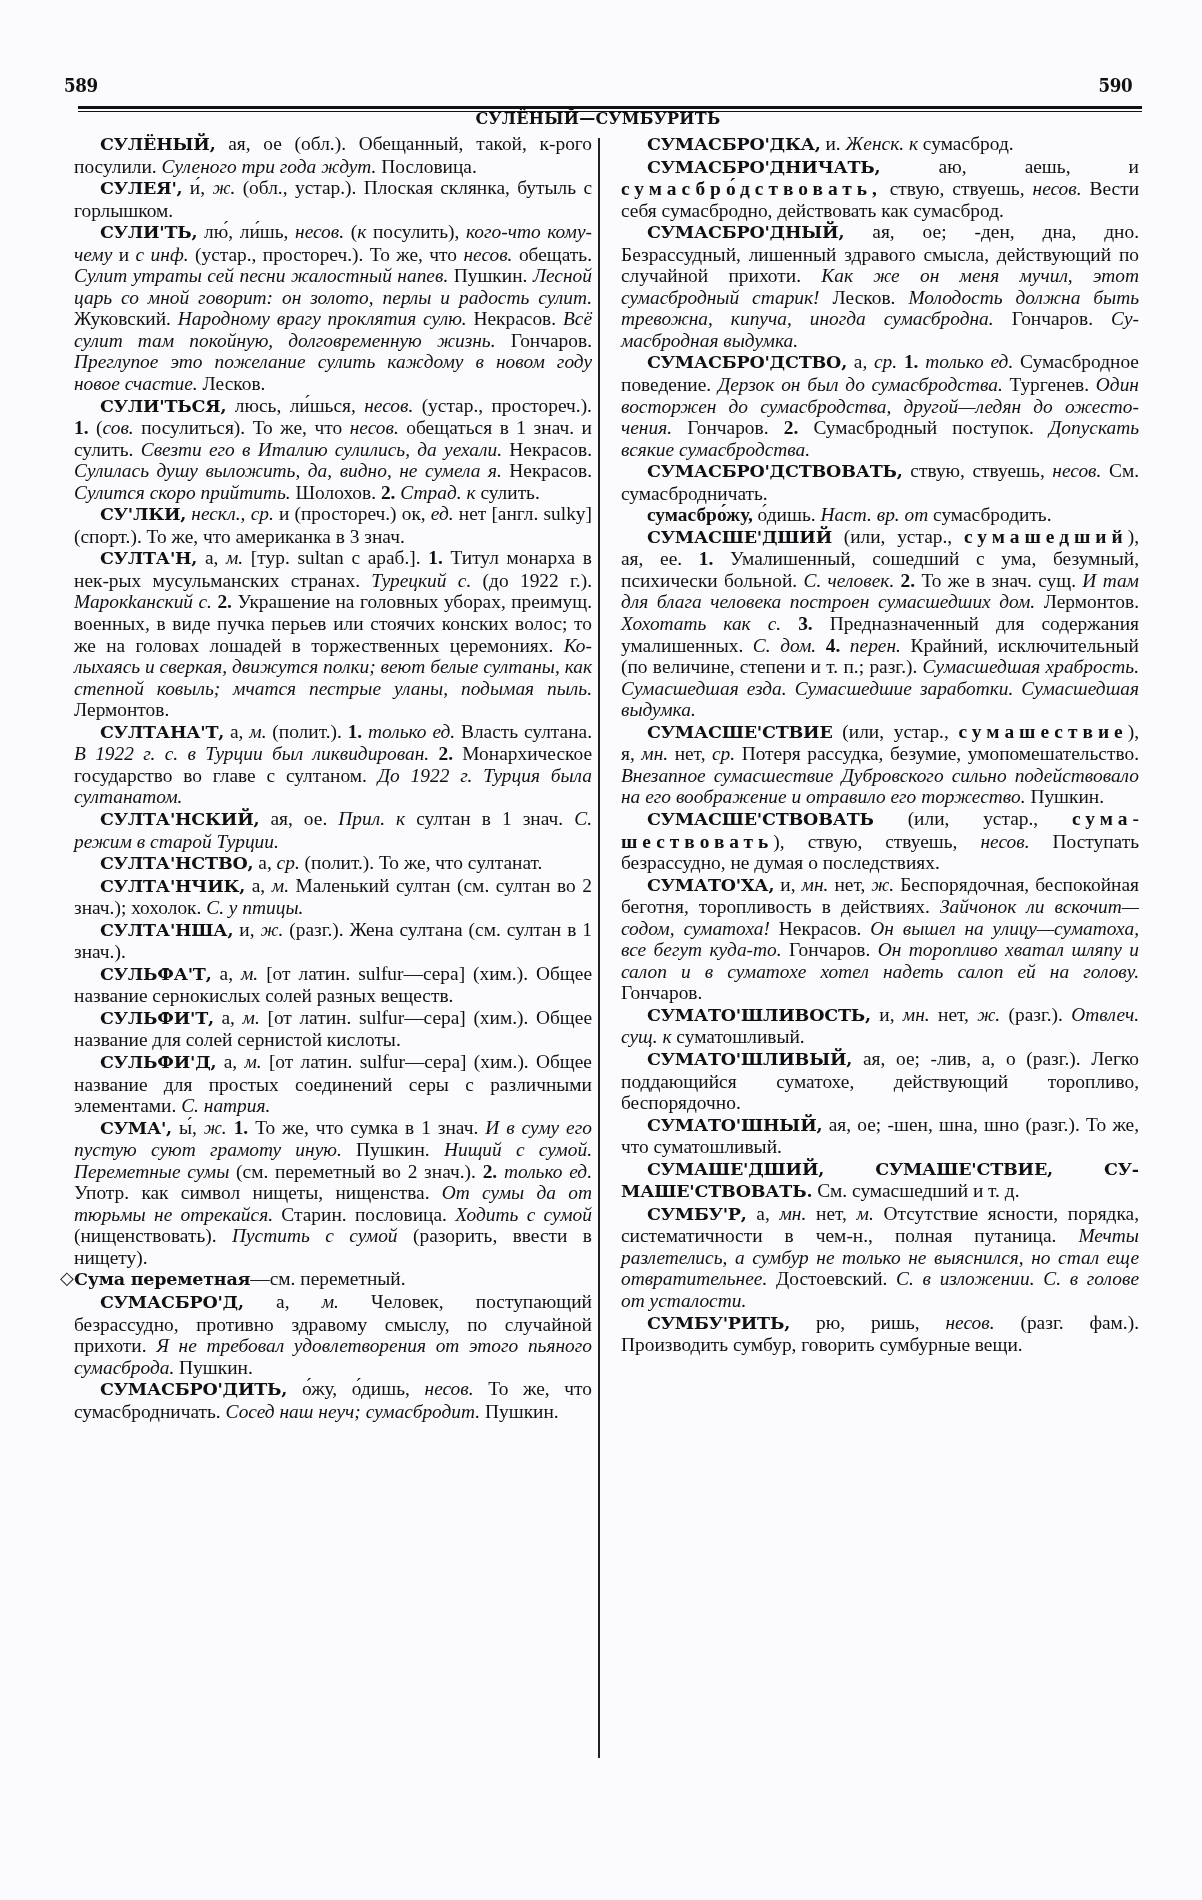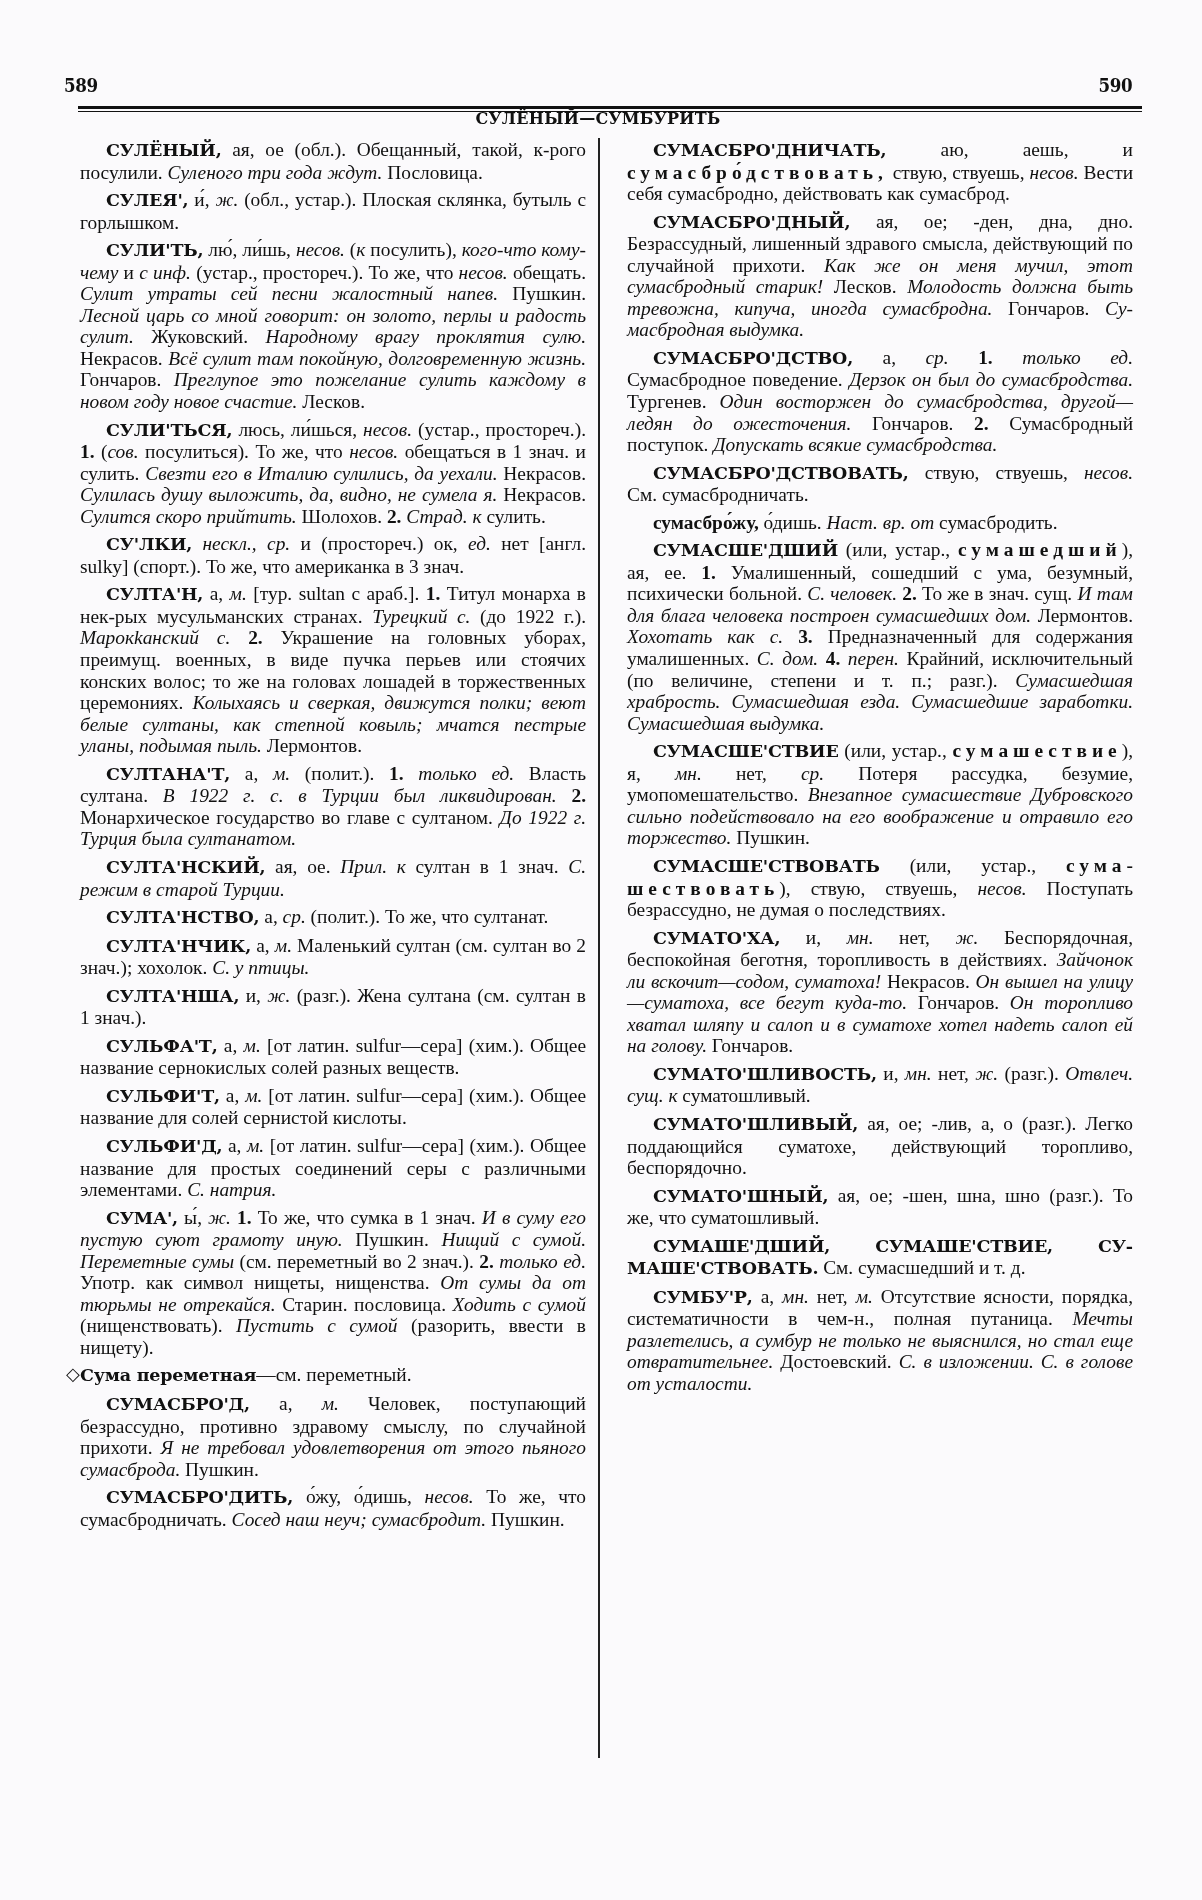--- a/index.html
+++ b/index.html
@@ -62,21 +62,21 @@
   .column.right { left: 621px; width: 518px; }
   .divider {
     position: absolute;
     left: 598px;
     top: 138px;
     width: 2px;
     height: 1620px;
     background: #222;
   }
   .entry {
-    margin: 6px;
+    margin: 0;
     text-indent: 26px;
   }
   .entry.phrase { text-indent: 0; position: relative; }
   .phrase-mark {
     position: absolute;
     left: -14px;
     top: 0;
     font-size: 18px;
   }
   .hw {
@@ -115,27 +115,29 @@
     <p class="entry"><span class="hw">СУЛЬФА'Т,</span><span> а, </span><span class="i">м.</span><span> [от латин. sulfur—сера] (хим.). Общее название сернокислых солей разных веществ.</span></p>
     <p class="entry"><span class="hw">СУЛЬФИ'Т,</span><span> а, </span><span class="i">м.</span><span> [от латин. sulfur—сера] (хим.). Общее название для солей сернистой кислоты.</span></p>
     <p class="entry"><span class="hw">СУЛЬФИ'Д,</span><span> а, </span><span class="i">м.</span><span> [от латин. sulfur—сера] (хим.). Общее название для простых соеди­нений серы с различными элементами. </span><span class="i">С. натрия.</span></p>
     <p class="entry"><span class="hw">СУМА',</span><span> ы́, </span><span class="i">ж.</span><span> </span><span class="b">1.</span><span> То же, что сумка в 1 знач. </span><span class="i">И в суму его пустую суют грамоту иную.</span><span> Пушкин. </span><span class="i">Нищий с сумой. Переметные сумы</span><span> (см. переметный во 2 знач.). </span><span class="b">2.</span><span> </span><span class="i">только ед.</span><span> Употр. как символ нищеты, нищенства. </span><span class="i">От сумы да от тюрьмы не отрекайся.</span><span> Старин. пословица. </span><span class="i">Ходить с сумой</span><span> (нищенствовать). </span><span class="i">Пустить с сумой</span><span> (разорить, ввести в нищету).</span></p>
     <p class="entry phrase"><span class="phrase-mark">◇</span><span class="hw">Сума переметная</span><span>—см. переметный.</span></p>
     <p class="entry"><span class="hw">СУМАСБРО'Д,</span><span> а, </span><span class="i">м.</span><span> Человек, поступающий безрассудно, противно здравому смыслу, по случайной прихоти. </span><span class="i">Я не требовал удовлетво­рения от этого пьяного сумасброда.</span><span> Пушкин.</span></p>
     <p class="entry"><span class="hw">СУМАСБРО'ДИТЬ,</span><span> о́жу, о́дишь, </span><span class="i">несов.</span><span> То же, что сумасбродничать. </span><span class="i">Сосед наш неуч; сумасбродит.</span><span> Пушкин.</span></p>
   </div>
 <div class="divider"></div>
 <div class="column right">
+    <p class="entry"><span class="hw">СУМАСБРО'ДКА,</span><span> и. </span><span class="i">Женск.</span><span> </span><span class="i">к</span><span> сумасброд.</span></p>
     <p class="entry"><span class="hw">СУМАСБРО'ДНИЧАТЬ,</span><span> аю, аешь, и </span><span class="sp">сумасбро́дствовать,</span><span> ствую, ствуешь, </span><span class="i">несов.</span><span> Вести себя сумасбродно, действовать как су­масброд.</span></p>
     <p class="entry"><span class="hw">СУМАСБРО'ДНЫЙ,</span><span> ая, ое; -ден, дна, дно. Безрассудный, лишенный здравого смысла, действующий по случайной прихоти. </span><span class="i">Как же он меня мучил, этот сумасбродный старик!</span><span> Лесков. </span><span class="i">Молодость должна быть тревожна, кипуча, иногда сумасбродна.</span><span> Гончаров. </span><span class="i">Су­масбродная выдумка.</span></p>
     <p class="entry"><span class="hw">СУМАСБРО'ДСТВО,</span><span> а, </span><span class="i">ср.</span><span> </span><span class="b">1.</span><span> </span><span class="i">только ед.</span><span> Сумасбродное поведение. </span><span class="i">Дерзок он был до сумасбродства.</span><span> Тургенев. </span><span class="i">Один восторжен до сумасбродства, другой—ледян до ожесто­чения.</span><span> Гончаров. </span><span class="b">2.</span><span> Сумасбродный поступок. </span><span class="i">Допускать всякие сумасбродства.</span></p>
     <p class="entry"><span class="hw">СУМАСБРО'ДСТВОВАТЬ,</span><span> ствую, ствуешь, </span><span class="i">несов.</span><span> См. сумасбродничать.</span></p>
     <p class="entry"><span class="b">сумасбро́жу,</span><span> о́дишь. </span><span class="i">Наст. вр. от</span><span> сума­сбродить.</span></p>
     <p class="entry"><span class="hw">СУМАСШЕ'ДШИЙ</span><span> (или, устар., </span><span class="sp">сума­шедший</span><span>), ая, ее. </span><span class="b">1.</span><span> Умалишенный, сошед­ший с ума, безумный, психически больной. </span><span class="i">С. человек.</span><span> </span><span class="b">2.</span><span> То же в знач. сущ. </span><span class="i">И там для блага человека построен сумасшедших дом.</span><span> Лермонтов. </span><span class="i">Хохотать как с.</span><span> </span><span class="b">3.</span><span> Предназна­ченный для содержания умалишенных. </span><span class="i">С. дом.</span><span> </span><span class="b">4.</span><span> </span><span class="i">перен.</span><span> Крайний, исключительный (по величине, степени и т. п.; разг.). </span><span class="i">Сума­сшедшая храбрость. Сумасшедшая езда. Су­масшедшие заработки. Сумасшедшая вы­думка.</span></p>
     <p class="entry"><span class="hw">СУМАСШЕ'СТВИЕ</span><span> (или, устар., </span><span class="sp">сумаше­ствие</span><span>), я, </span><span class="i">мн.</span><span> нет, </span><span class="i">ср.</span><span> Потеря рассудка, безумие, умопомешательство. </span><span class="i">Внезапное су­масшествие Дубровского сильно подейство­вало на его воображение и отравило его тор­жество.</span><span> Пушкин.</span></p>
     <p class="entry"><span class="hw">СУМАСШЕ'СТВОВАТЬ</span><span> (или, устар., </span><span class="sp">сума­шествовать</span><span>), ствую, ствуешь, </span><span class="i">несов.</span><span> По­ступать безрассудно, не думая о последст­виях.</span></p>
     <p class="entry"><span class="hw">СУМАТО'ХА,</span><span> и, </span><span class="i">мн.</span><span> нет, </span><span class="i">ж.</span><span> Беспорядоч­ная, беспокойная беготня, торопливость в действиях. </span><span class="i">Зайчонок ли вскочит—содом, су­матоха!</span><span> Некрасов. </span><span class="i">Он вышел на улицу—суматоха, все бегут куда-то.</span><span> Гончаров. </span><span class="i">Он торопливо хватал шляпу и салоп и в суматохе хотел надеть салоп ей на голову.</span><span> Гончаров.</span></p>
     <p class="entry"><span class="hw">СУМАТО'ШЛИВОСТЬ,</span><span> и, </span><span class="i">мн.</span><span> нет, </span><span class="i">ж.</span><span> (разг.). </span><span class="i">Отвлеч. сущ.</span><span> </span><span class="i">к</span><span> суматошливый.</span></p>
     <p class="entry"><span class="hw">СУМАТО'ШЛИВЫЙ,</span><span> ая, ое; -лив, а, о (разг.). Легко поддающийся суматохе, дей­ствующий торопливо, беспорядочно.</span></p>
     <p class="entry"><span class="hw">СУМАТО'ШНЫЙ,</span><span> ая, ое; -шен, шна, шно (разг.). То же, что суматошливый.</span></p>
     <p class="entry"><span class="hw">СУМАШЕ'ДШИЙ, СУМАШЕ'СТВИЕ, СУ­МАШЕ'СТВОВАТЬ.</span><span> См. сумасшедший и т. д.</span></p>
     <p class="entry"><span class="hw">СУМБУ'Р,</span><span> а, </span><span class="i">мн.</span><span> нет, </span><span class="i">м.</span><span> Отсутствие яс­ности, порядка, систематичности в чем-н., полная путаница. </span><span class="i">Мечты разлетелись, а сумбур не только не выяснился, но стал еще отвратительнее.</span><span> Достоевский. </span><span class="i">С. в изложе­нии. С. в голове от усталости.</span></p>
+    <p class="entry"><span class="hw">СУМБУ'РИТЬ,</span><span> рю, ришь, </span><span class="i">несов.</span><span> (разг. фам.). Производить сумбур, говорить сум­бурные вещи.</span></p>
   </div>
 
 </body></html>

